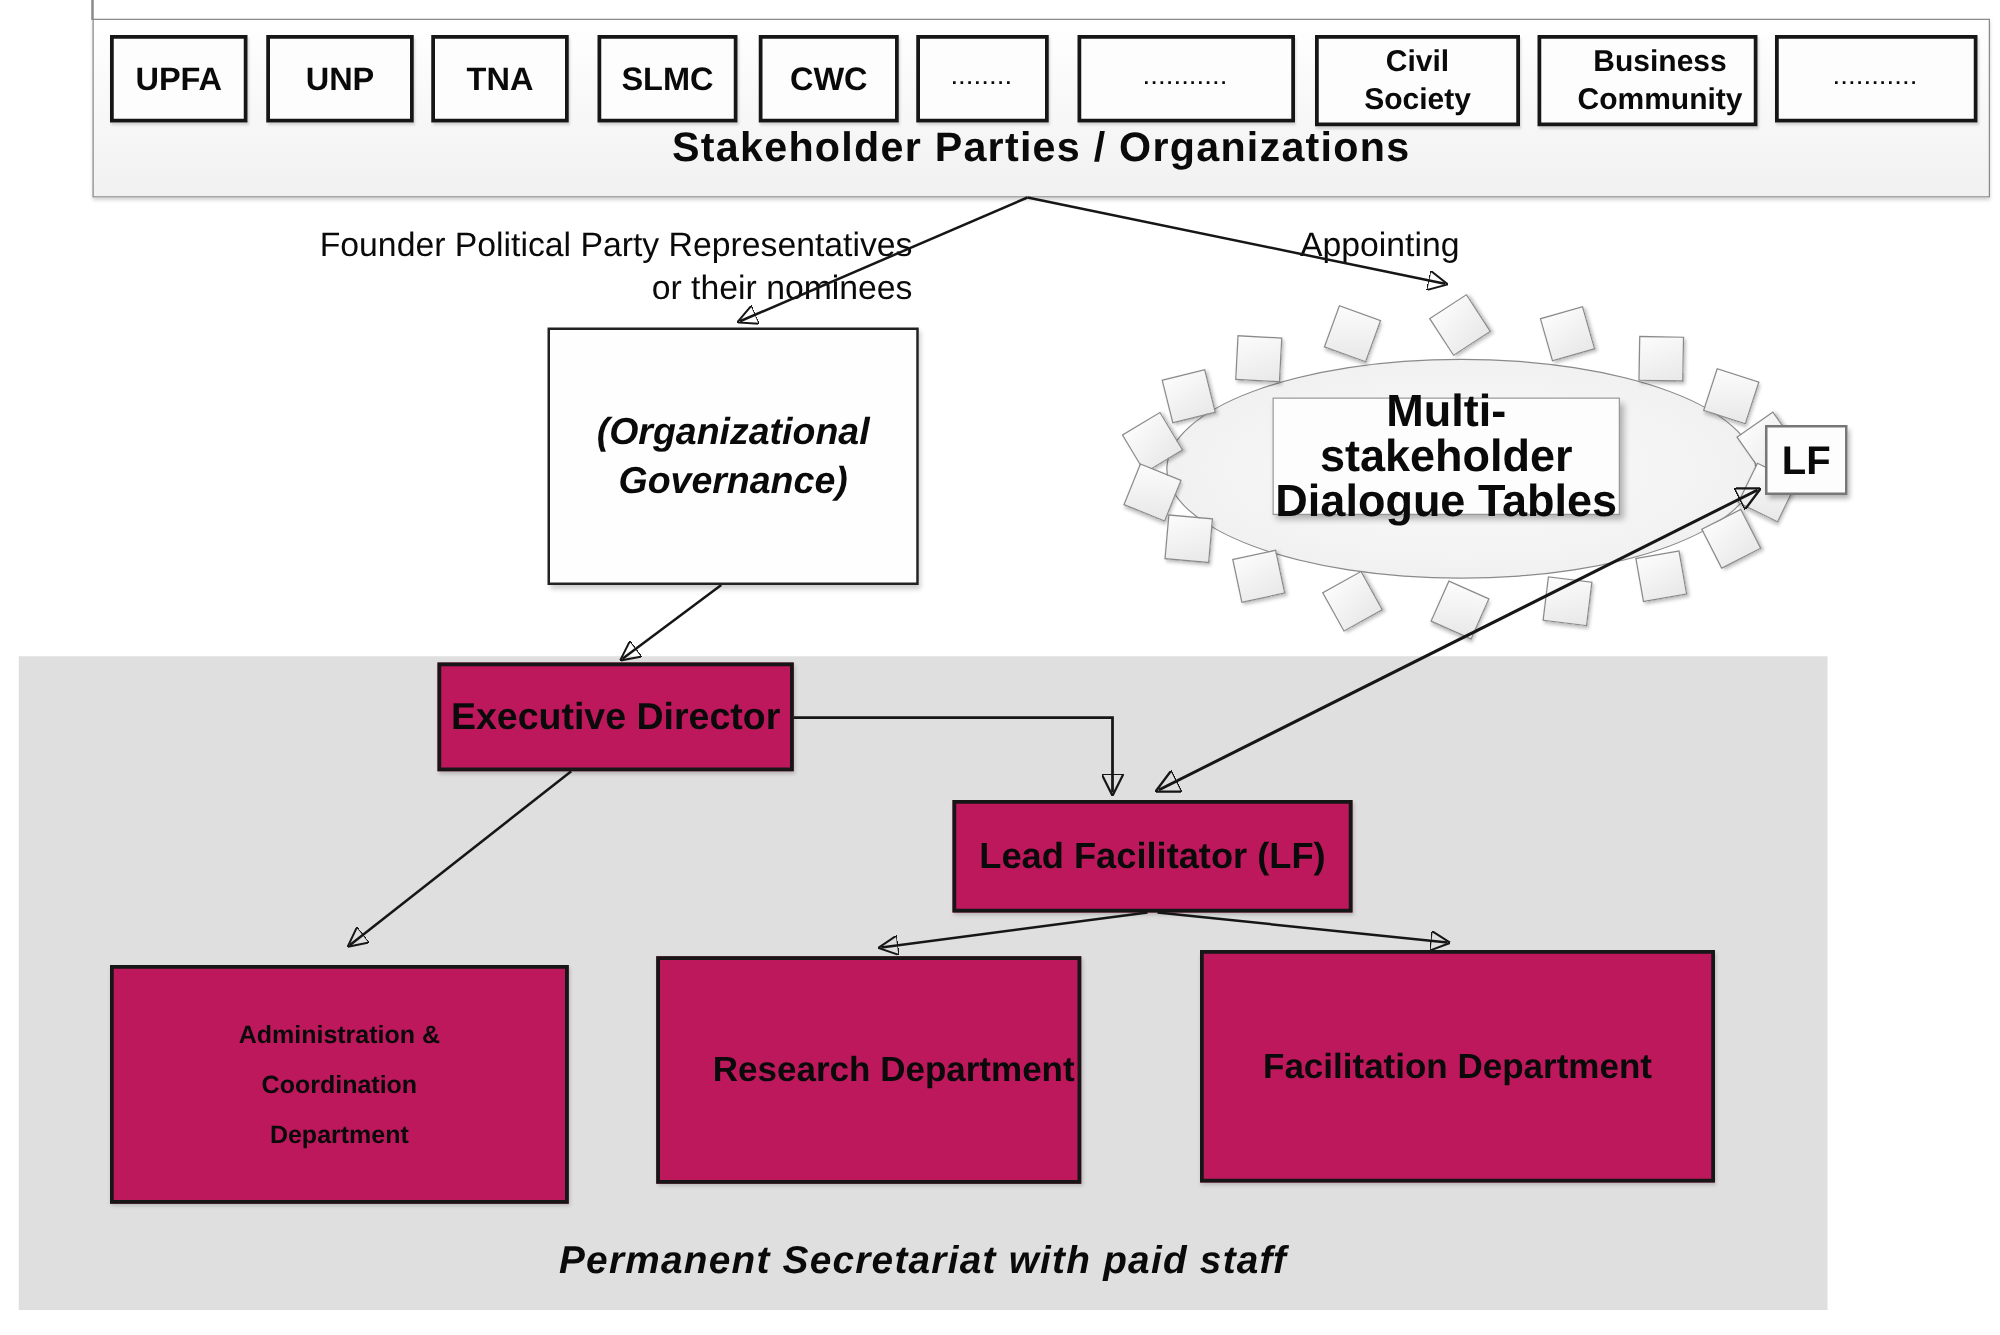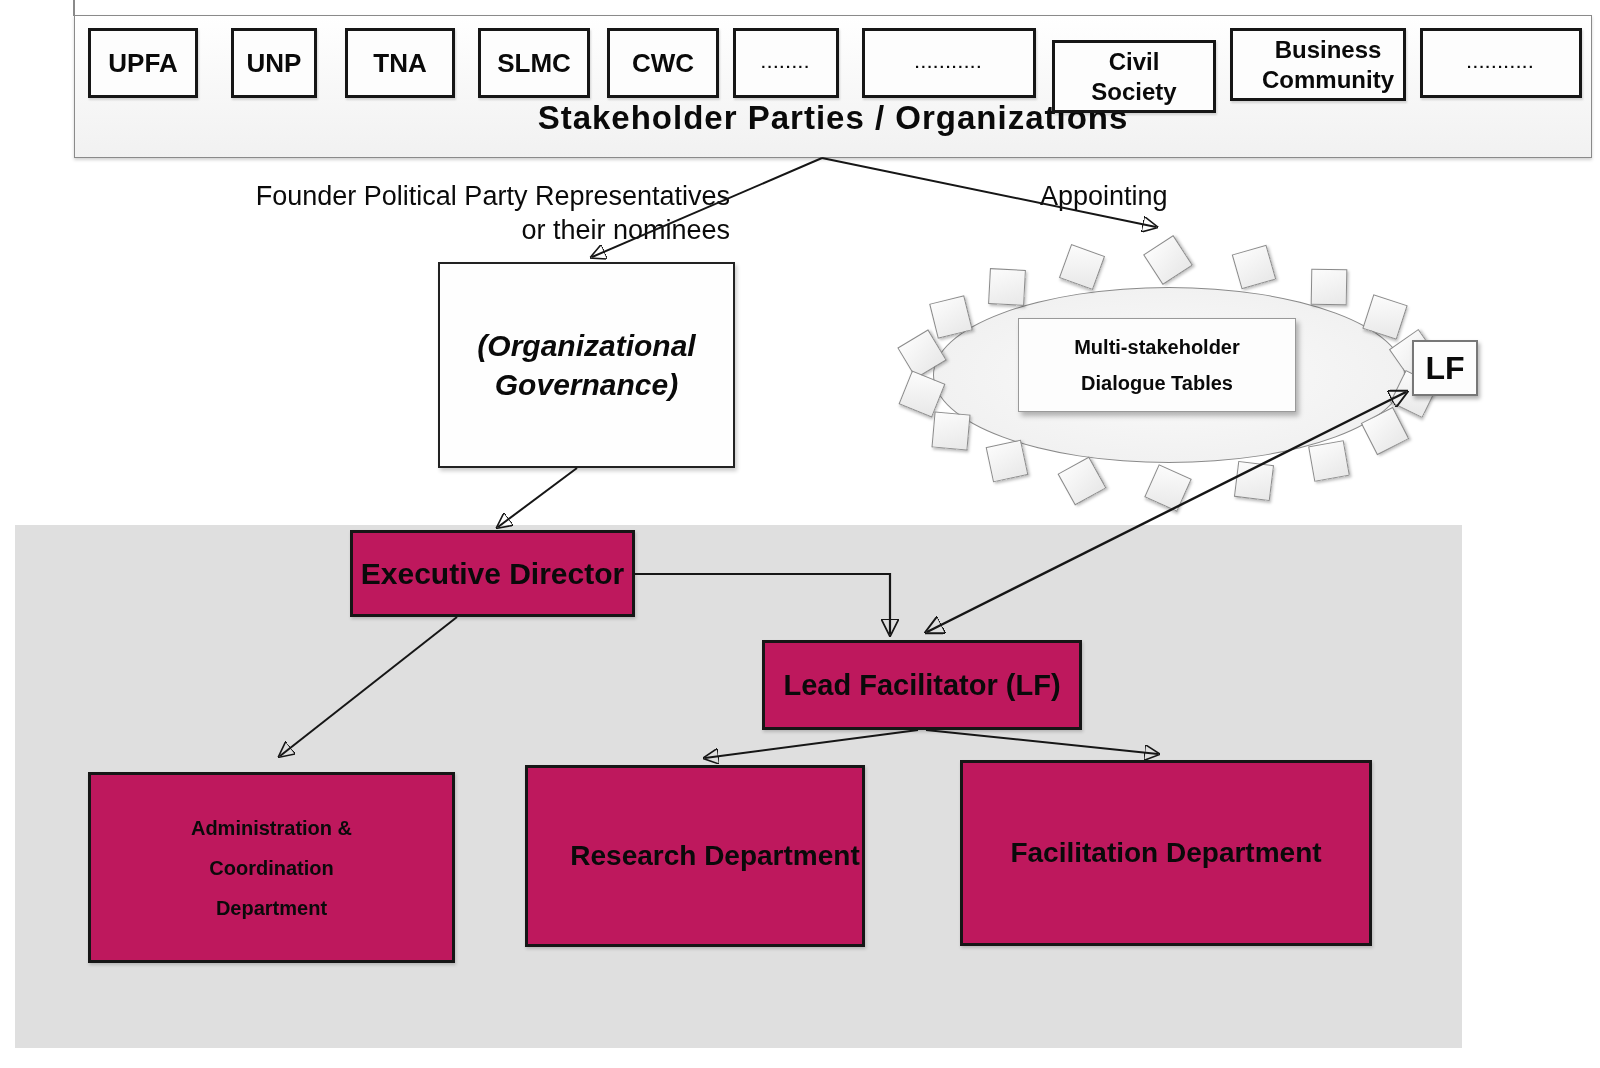--- a/index.html
+++ b/index.html
@@ -45,21 +45,21 @@
     position:absolute;left:933px;top:287px;width:472px;height:176px;border-radius:50%;
     border:1.5px solid #8a8a8a;background:radial-gradient(#fbfbfb,#ededed);z-index:1;box-sizing:border-box;
   }
   .chair{
     position:absolute;width:36px;height:36px;box-sizing:border-box;z-index:1;
     border:1.5px solid #8a8a8a;background:linear-gradient(160deg,#fcfcfc,#e8e8e8);
     box-shadow:1.5px 2px 3px rgba(0,0,0,0.25);
   }
   .tables-box{
     left:1018px;top:318px;width:278px;height:94px;
-    border:1px solid #999;background:#fdfdfd;font-size:20px;line-height:36px;
+    border:1px solid #999;background:#fdfdfd;font-size:36px;line-height:36px;
     box-shadow:3px 4px 5px rgba(0,0,0,0.28);z-index:2;
   }
   .lf-small{
     left:1412px;top:340px;width:66px;height:56px;
     border:2px solid #777;background:#fdfdfd;font-size:32px;
     box-shadow:2px 3px 4px rgba(0,0,0,0.3);z-index:3;
   }
   .gray-node{border:3px solid #161616;background:#be185d;box-shadow:1px 2px 3px rgba(0,0,0,0.18);}
   .exec{left:350px;top:530px;width:285px;height:87px;font-size:30px;}
   .leadfac{left:762px;top:640px;width:320px;height:90px;font-size:29px;}
@@ -78,27 +78,27 @@
 
 <div class="canvas">
 
   <div class="secretariat-bg"></div>
   <div class="top-stub"></div>
 
   <div class="top-container"></div>
   <div class="container-title">Stakeholder Parties / Organizations</div>
 
   <div class="party" style="left:88px;width:110px;">UPFA</div>
-  <div class="party" style="left:231px;width:86px;">UNP</div>
+  <div class="party" style="left:213px;width:118px;">UNP</div>
   <div class="party" style="left:345px;width:110px;">TNA</div>
   <div class="party" style="left:478px;width:112px;">SLMC</div>
   <div class="party" style="left:607px;width:112px;">CWC</div>
   <div class="party dots" style="left:733px;width:106px;">........</div>
   <div class="party dots" style="left:862px;width:174px;">...........</div>
-  <div class="party tall" style="left:1052px;width:164px;margin-top:12px;">Civil
+  <div class="party tall" style="left:1052px;width:164px;">Civil
 Society</div>
   <div class="party tall" style="left:1230px;width:176px;padding-left:20px;">Business
 Community</div>
   <div class="party dots" style="left:1420px;width:162px;">...........</div>
 
   <div class="annotation founder">Founder Political Party Representatives
 or their nominees</div>
   <div class="annotation appointing">Appointing</div>
 
   <div class="node board">
@@ -132,20 +132,21 @@
   <div class="node lf-small">LF</div>
 
   <div class="node gray-node exec">Executive Director</div>
   <div class="node gray-node leadfac">Lead Facilitator (LF)</div>
   <div class="node gray-node dept-admin">Administration &amp;
 Coordination
 Department</div>
   <div class="node gray-node dept-research">Research Department</div>
   <div class="node gray-node dept-facilitation">Facilitation Department</div>
 
+  <div class="caption">Permanent Secretariat with paid staff</div>
 
   <svg class="overlay" viewBox="0 0 1600 1068">
     <defs>
       <marker id="arr" viewBox="0 0 10 10" refX="8.5" refY="5" markerWidth="8" markerHeight="8" orient="auto-start-reverse">
         <path d="M0,0 L10,5 L0,10 z" fill="#161616" stroke="none"></path>
       </marker>
     </defs>
     <line x1="822" y1="158" x2="592" y2="257" stroke-width="2" marker-end="url(#arr)"></line>
     <line x1="822" y1="158" x2="1156" y2="227" stroke-width="2" marker-end="url(#arr)"></line>
     <line x1="577" y1="468" x2="498" y2="527" stroke-width="2" marker-end="url(#arr)"></line>

